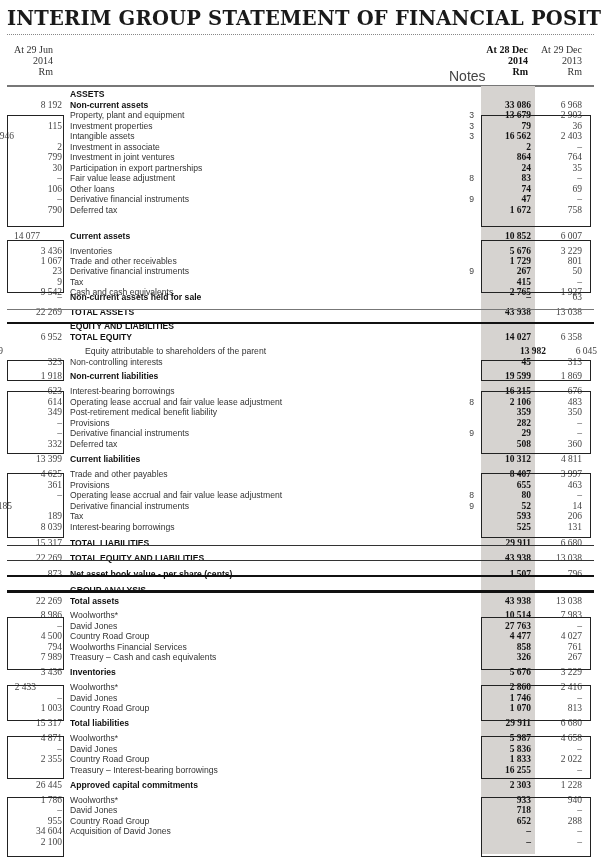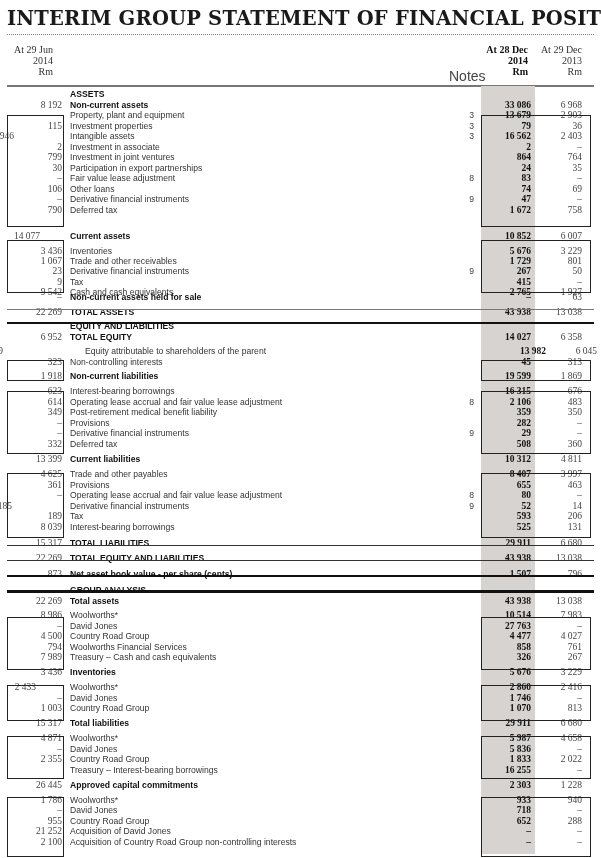--- a/index.html
+++ b/index.html
@@ -471,29 +471,28 @@
       <span class="p">–</span>
     </div>
     <div class="row" style="position: absolute; left: 0px; width: 601px; top: 726.5px;">
       <span class="l">955</span>
       <span class="t">Country Road Group</span>
       <span class="n"></span>
       <span class="c">652</span>
       <span class="p">288</span>
     </div>
     <div class="row" style="position: absolute; left: 0px; width: 601px; top: 737px;">
-      <span class="l">21 252</span>
+      <span class="l">34 604</span>
       <span class="t">Acquisition of David Jones</span>
       <span class="n"></span>
       <span class="c">–</span>
       <span class="p">–</span>
     </div>
     <div class="row" style="position: absolute; left: 0px; width: 601px; top: 747.5px;">
       <span class="l">2 100</span>
-      <span class="t">Acquisition of Country Road Group non-controlling interests</span>
       <span class="n"></span>
       <span class="c">–</span>
       <span class="p">–</span>
     </div>
   </div>
 <div id="decor">
     <div class="box-l" style="top:115px;height:110px;"></div>
     <div class="box-r" style="top:115px;height:110px;"></div>
     <div class="box-l" style="top:240px;height:51px;"></div>
     <div class="box-r" style="top:240px;height:51px;"></div>

